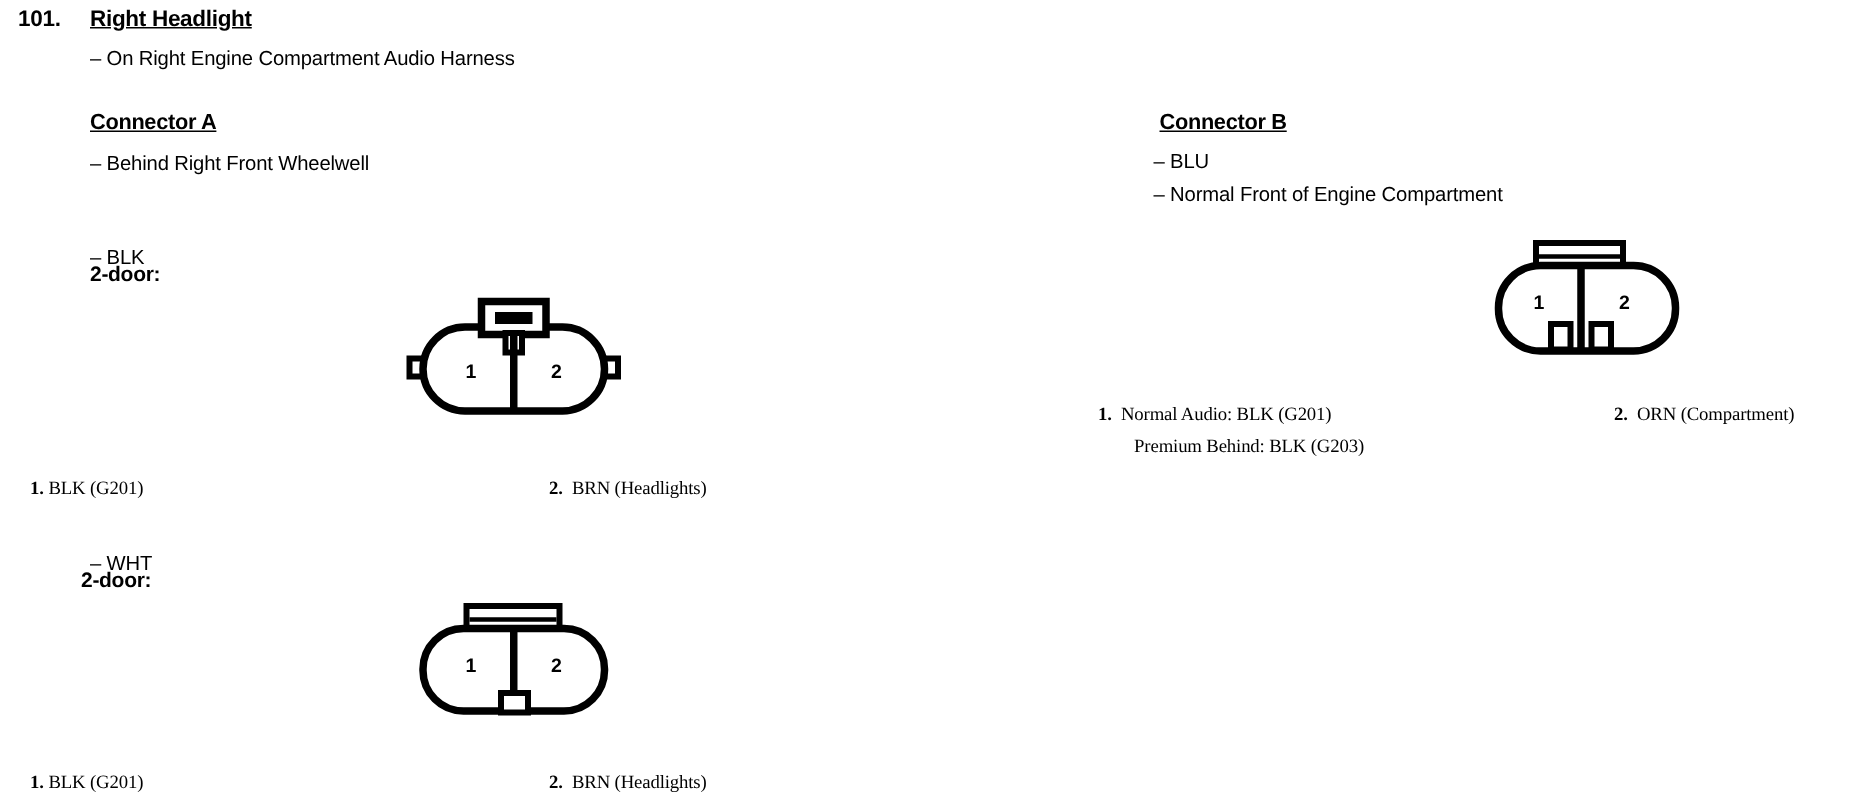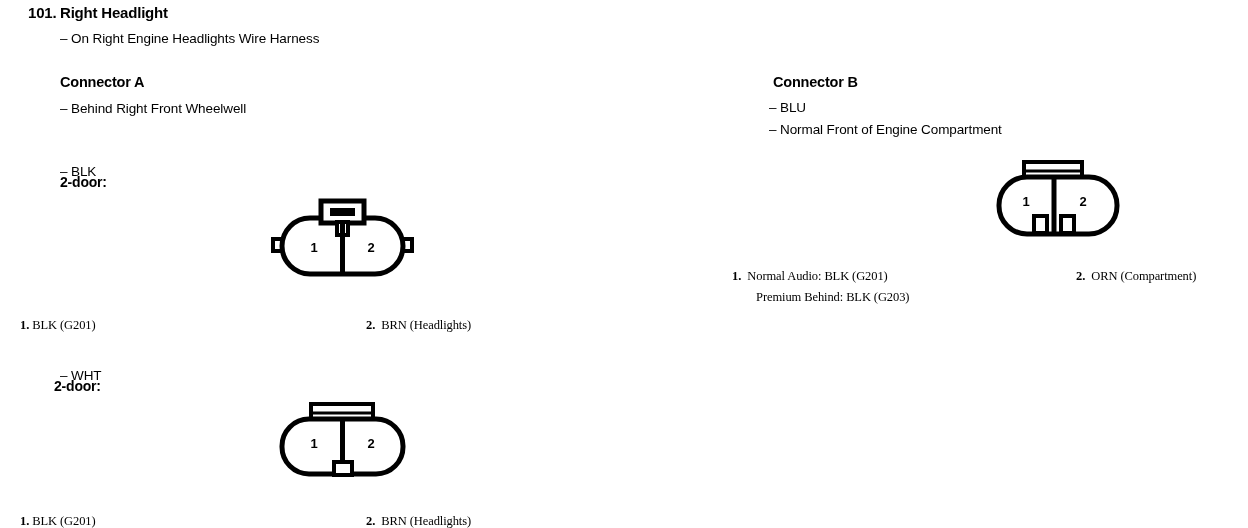--- a/index.html
+++ b/index.html
@@ -18,36 +18,36 @@
     -webkit-font-smoothing: none;
   }
 
   .abs { position: absolute; white-space: pre; }
 
   
   .sec-num {
     font-size: 15px;
     font-weight: bold;
     letter-spacing: -0.2px;
-    margin-left: 16px;
   }
   .sec-title {
     font-size: 15px;
     font-weight: bold;
     letter-spacing: -0.2px;
   }
   .sub-line {
     font-size: 13.5px;
     font-weight: normal;
     letter-spacing: -0.1px;
   }
   .conn-title {
     font-size: 14.5px;
     font-weight: bold;
     letter-spacing: -0.2px;
+    text-decoration: underline;
   }
   .variant-title {
     font-size: 14px;
     font-weight: bold;
     letter-spacing: -0.2px;
     margin-top: 36px;
   }
   .pin-label {
     font-size: 12.5px;
     font-weight: normal;
@@ -70,22 +70,22 @@
     font-family: "Liberation Sans", sans-serif;
     font-size: 13px;
     font-weight: bold;
     fill: #000000;
   }
 </style>
 </head>
 <body>
 
 <div class="abs sec-num" style="left:12px; top:4px;">101.</div>
-<div class="abs sec-title" style="left:60px; top:4px;">Right Headlight</div>
-<div class="abs sub-line" style="left:60px; top:31px;">– On Right Engine Headlights Wire Harness</div>
+<div class="abs sec-title" style="left:60px; top:4px;text-decoration:underline;">Right Headlight</div>
+<div class="abs sub-line" style="left:60px; top:31px;">– On Right Engine Compartment Audio Harness</div>
 
 <div class="abs conn-title" style="left:60px; top:74px;">Connector A</div>
 <div class="abs sub-line" style="left:60px; top:101px;text-align:right;">– Behind Right Front Wheelwell</div>
 
 <div class="abs variant-title" style="left:60px; top:138px;">2-door:</div>
 <div class="abs sub-line" style="left:60px; top:164px;">– BLK</div>
 
 <div class="connector" style="left:270px; top:193px; width:145px; height:86px;">
   <svg width="145" height="86" viewBox="0 0 145 86" xmlns="http://www.w3.org/2000/svg">
 

